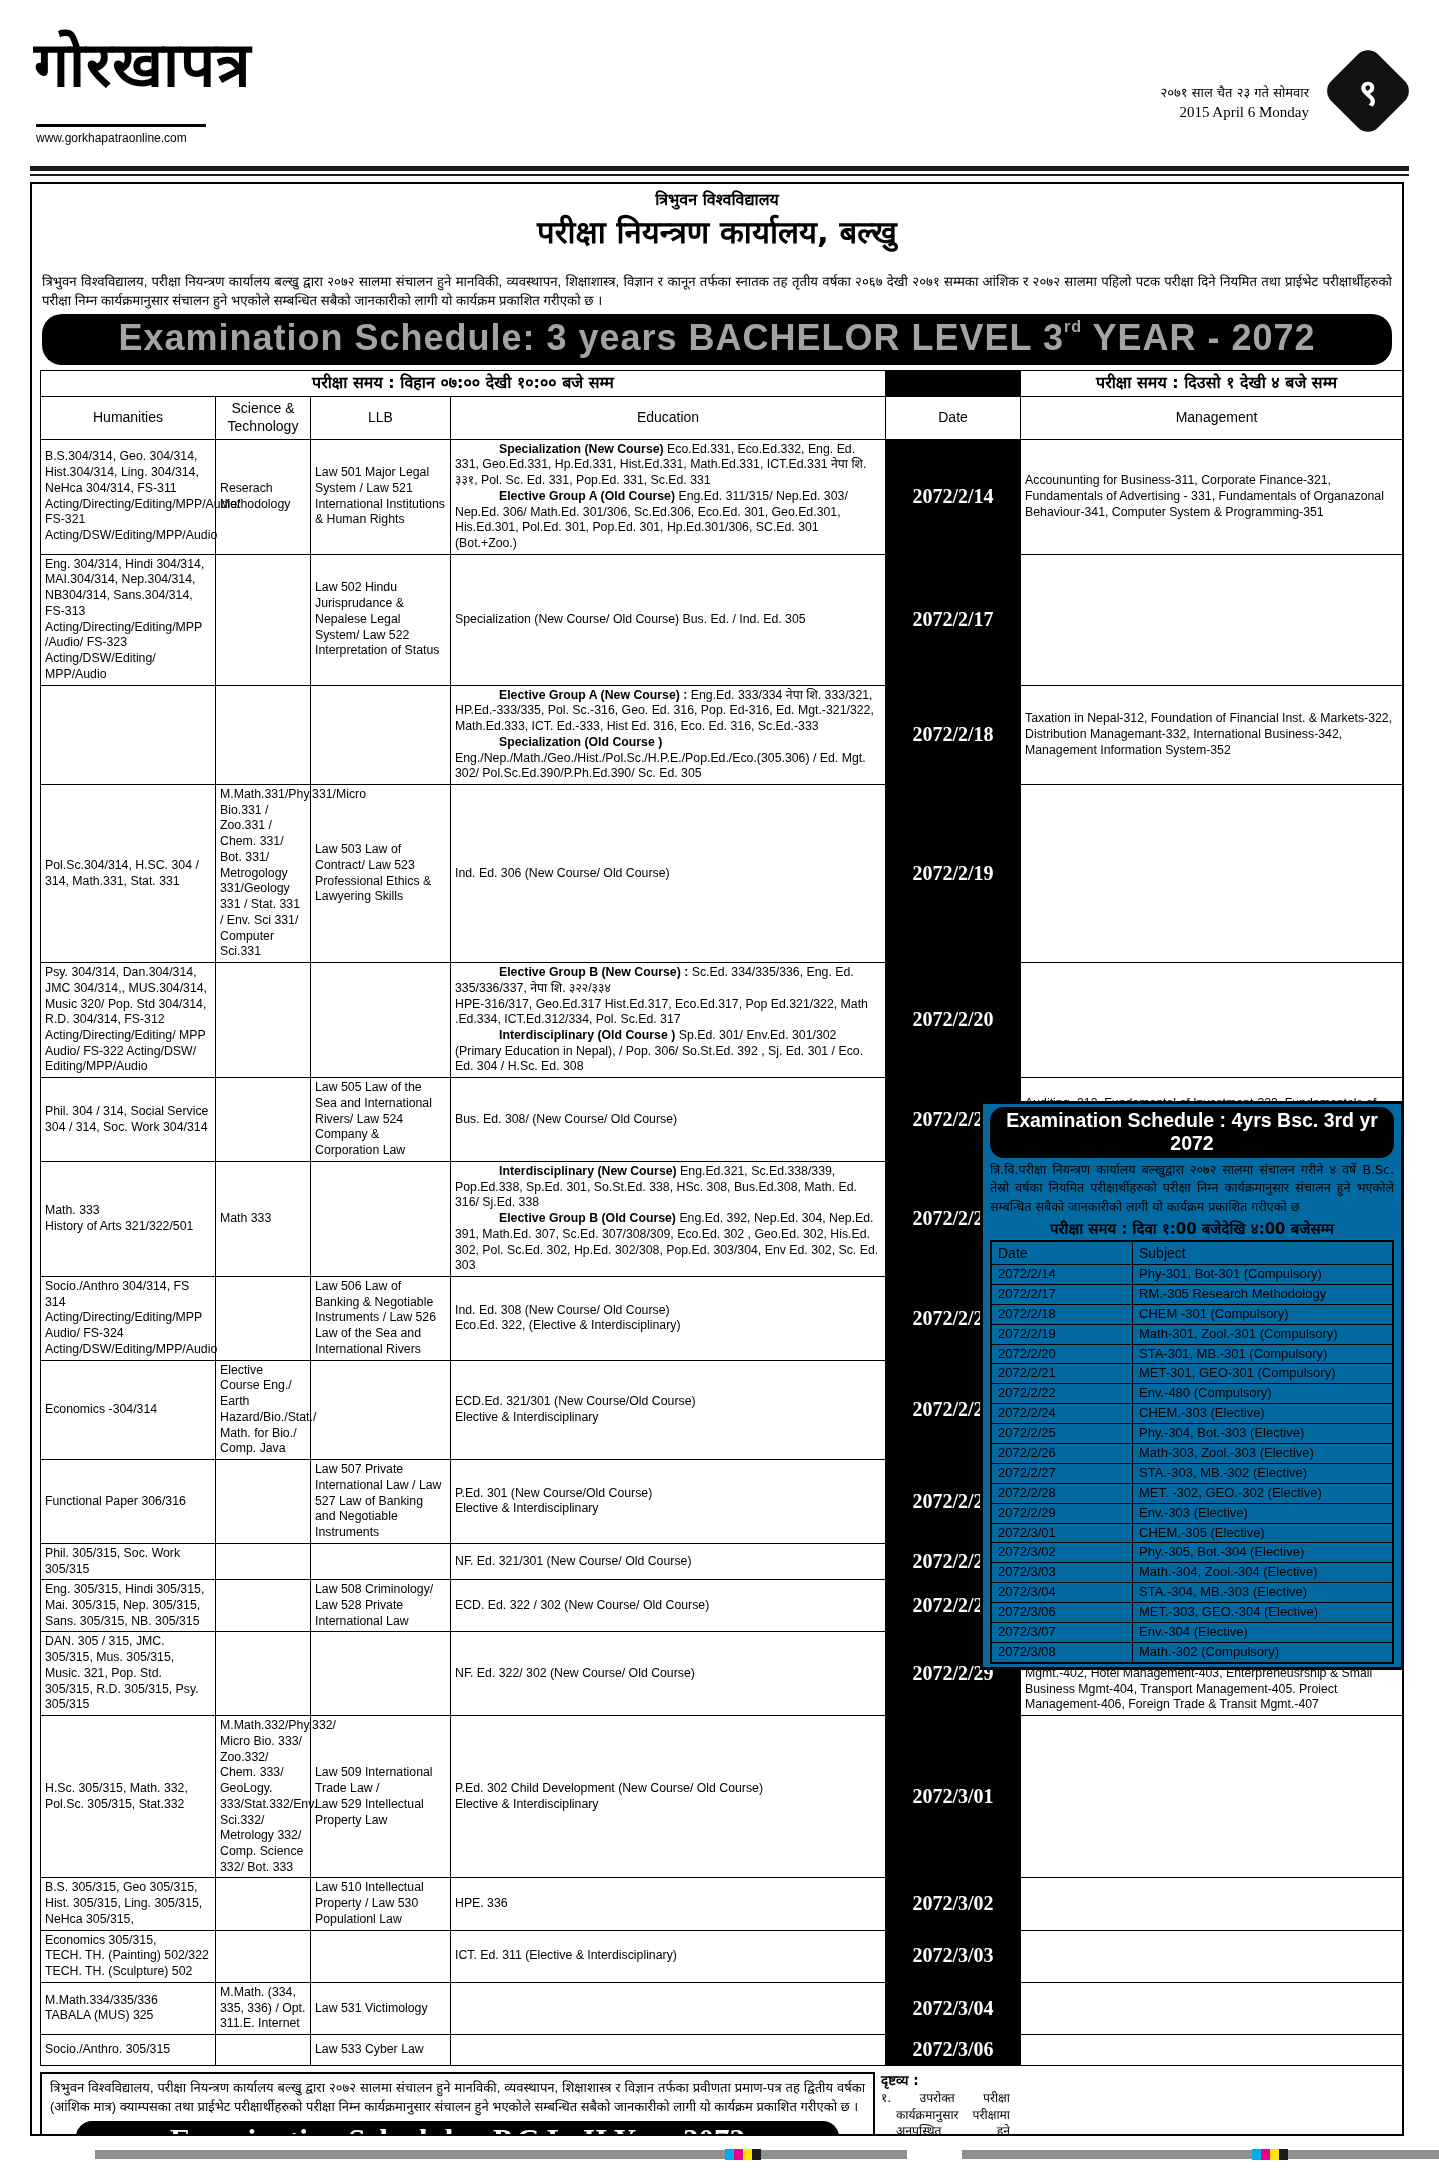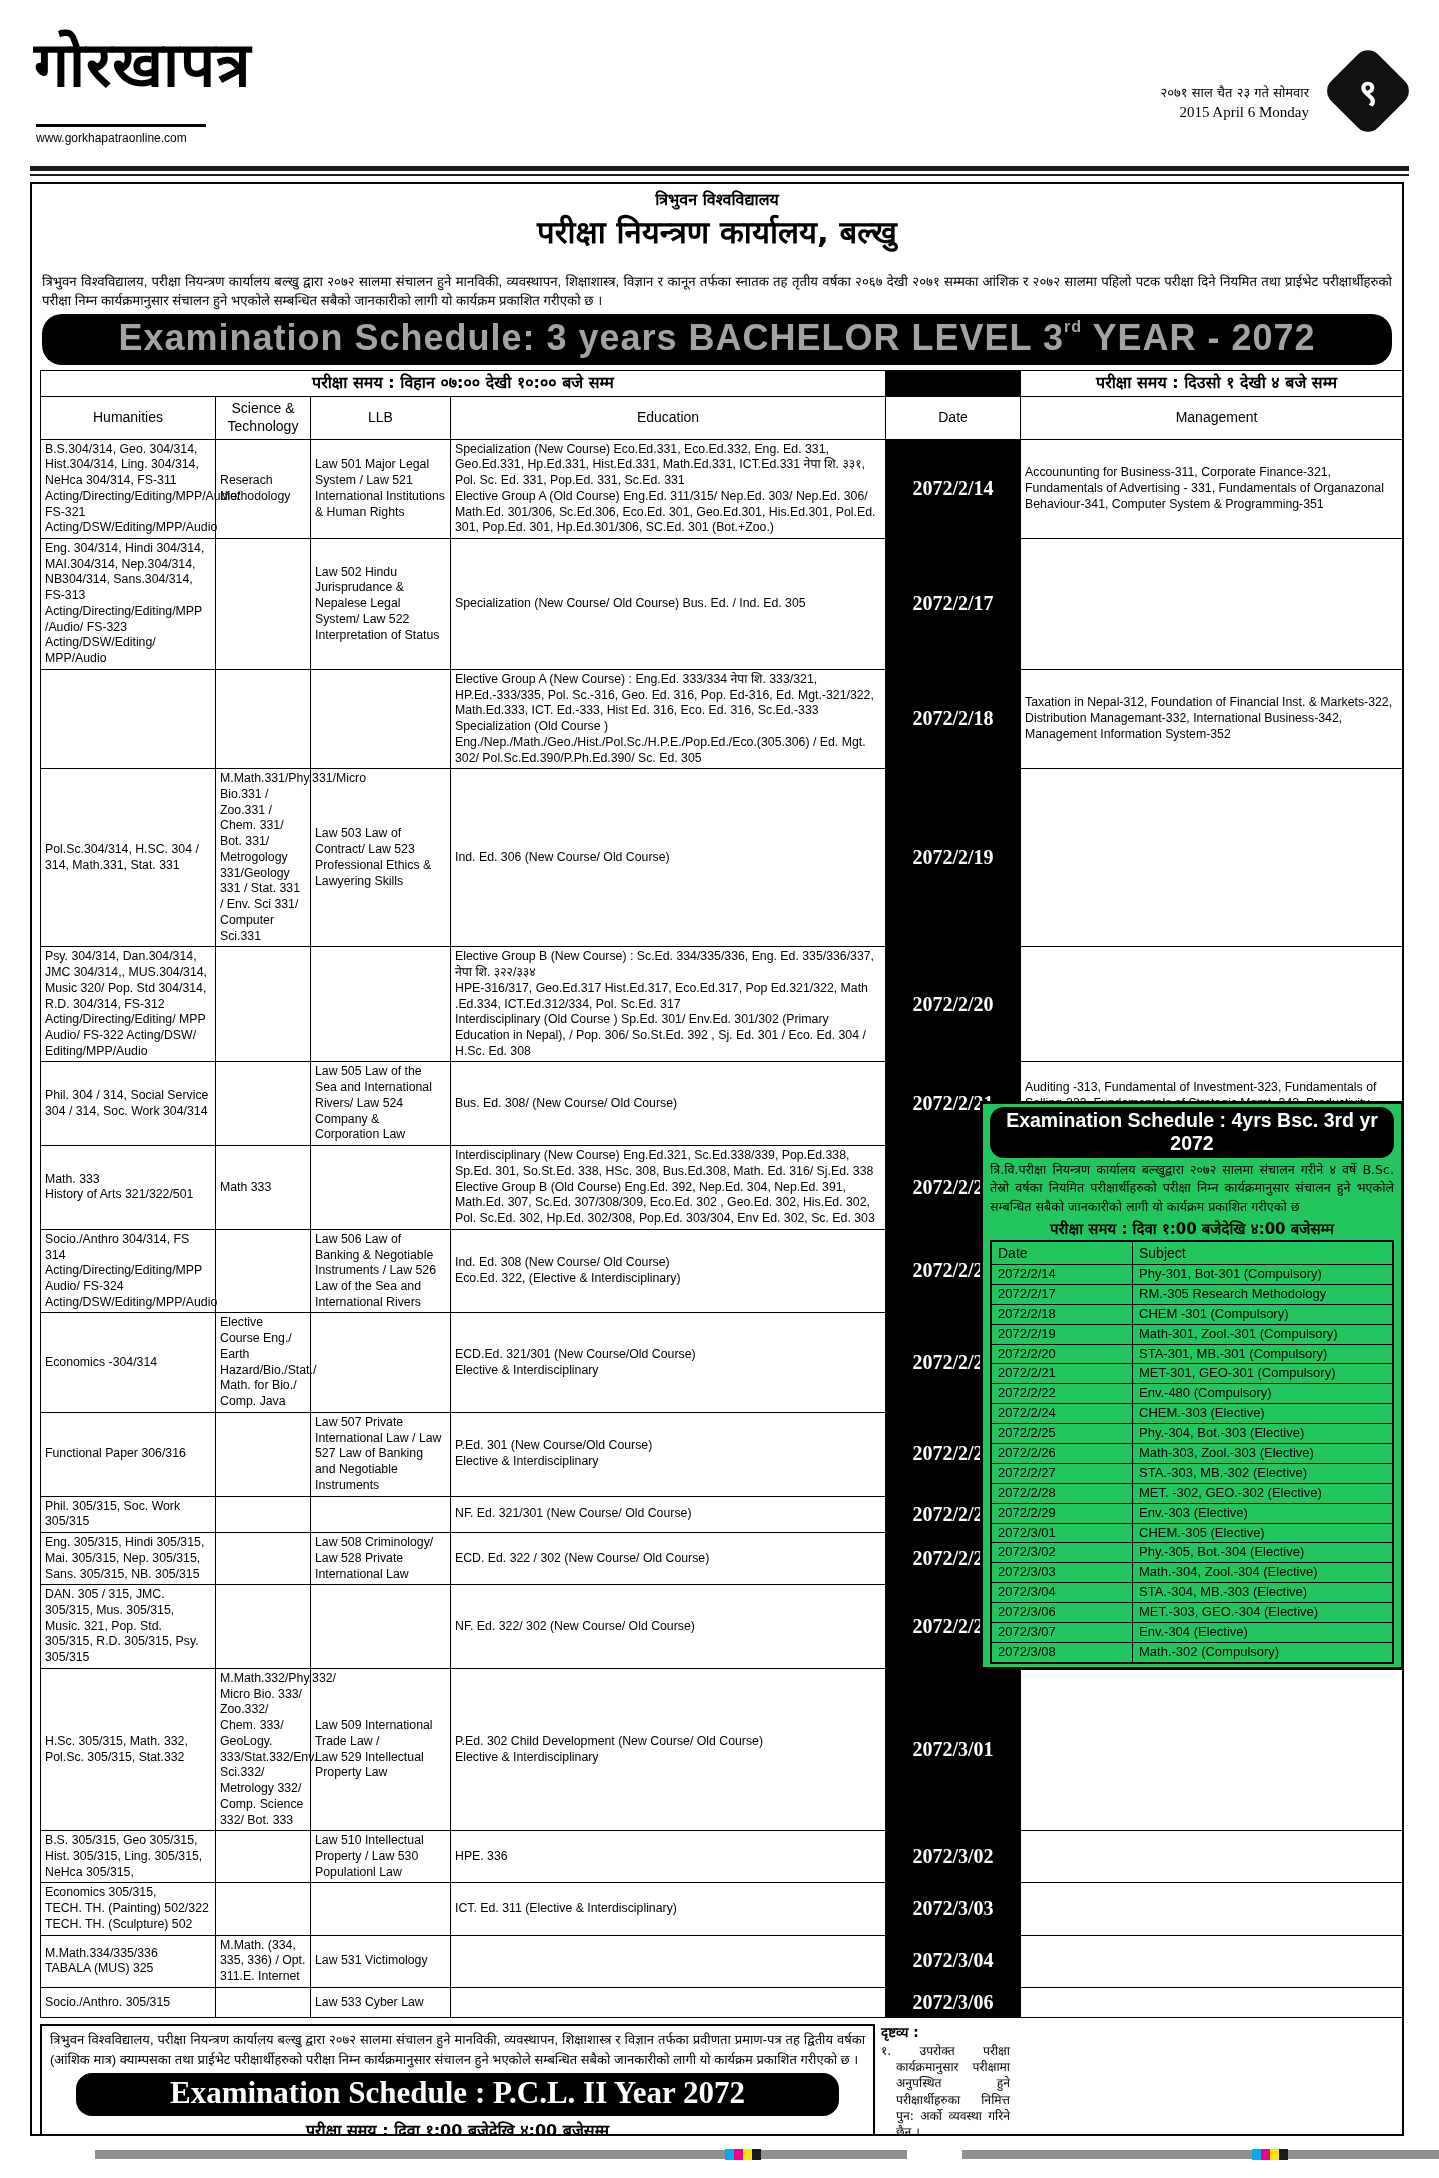--- a/index.html
+++ b/index.html
@@ -32,40 +32,40 @@
   
   table{border-collapse:collapse;}
   .t-main{width:100%;table-layout:fixed;font-size:12.3px;}
   .t-main td,.t-main th{border:1.5px solid #000;padding:2px 4px;vertical-align:middle;
                         white-space:pre-line;line-height:1.28;}
   .t-main th{font-size:14px;font-weight:normal;padding:3px;white-space:normal;}
   .t-main .time-row td{font-family:"DejaVu Sans",sans-serif;font-weight:bold;font-size:16px;
                        text-align:center;white-space:normal;}
   .t-main td[data-col="date"]{background:#000;color:#fff;font-family:"Liberation Serif",serif;
         font-weight:bold;font-size:20px;text-align:center;white-space:normal;}
-  .t-main b{font-weight:normal;}
+  .t-main b{font-weight:bold;margin-left:44px;}
   
   .lower{display:flex;gap:6px;margin-top:6px;align-items:flex-start;}
   .pcl-box{width:835px;flex:0 0 835px;border:2px solid #000;padding:4px 8px;box-sizing:border-box;}
   .pcl-intro{font-size:13px;line-height:1.5;text-align:justify;}
   .banner-pcl{background:#000;color:#fff;border-radius:16px;text-align:center;
               font-family:"Liberation Serif",serif;font-weight:bold;font-size:31px;
               padding:2px 0 5px;margin:4px 26px 3px;}
   .pcl-time{text-align:center;font-family:"DejaVu Sans",sans-serif;font-weight:bold;font-size:16px;margin:1px 0 3px;}
   .t-pcl{width:100%;table-layout:fixed;font-size:11.6px;}
   .t-pcl td,.t-pcl th{border:1.4px solid #000;padding:1px 4px;vertical-align:top;
                       white-space:pre-line;line-height:1.35;}
   .t-pcl th{text-align:left;font-size:13px;font-family:"Liberation Serif",serif;vertical-align:middle;}
   .notes-col{flex:1;position:relative;font-size:12.2px;line-height:1.32;
              font-family:"DejaVu Sans",sans-serif;}
   .notes-spacer{float:right;width:384px;height:330px;}
   .notes-head{font-weight:bold;font-size:13.5px;margin-bottom:1px;}
   .note-item{padding-left:15px;text-indent:-15px;text-align:justify;margin-bottom:2px;}
   
-  .sidebar-box{position:absolute;left:980px;top:1101px;width:424px;background:#22c55e;
+  .sidebar-box{position:absolute;left:980px;top:1101px;width:424px;background:#0369a1;
                border:3px solid #000;padding:3px 7px;box-sizing:border-box;z-index:5;}
   .banner-bsc{background:#000;color:#fff;border-radius:14px;text-align:center;font-weight:bold;
               font-size:19.5px;padding:2px 0 3px;margin:0 0 3px;}
   .bsc-intro{font-size:12.6px;line-height:1.45;text-align:justify;font-family:"DejaVu Sans",sans-serif;}
   .bsc-time{text-align:center;font-weight:bold;font-size:15px;font-family:"DejaVu Sans",sans-serif;margin:2px 0;}
   .t-bsc{width:100%;font-size:13px;border:2px solid #000;}
   .t-bsc td,.t-bsc th{border:1.4px solid #000;padding:1px 6px;line-height:1.3;}
   .t-bsc th{text-align:left;font-weight:normal;font-size:14px;padding:2px 6px;}
   .t-bsc td[data-col="date"]{width:128px;}
   

